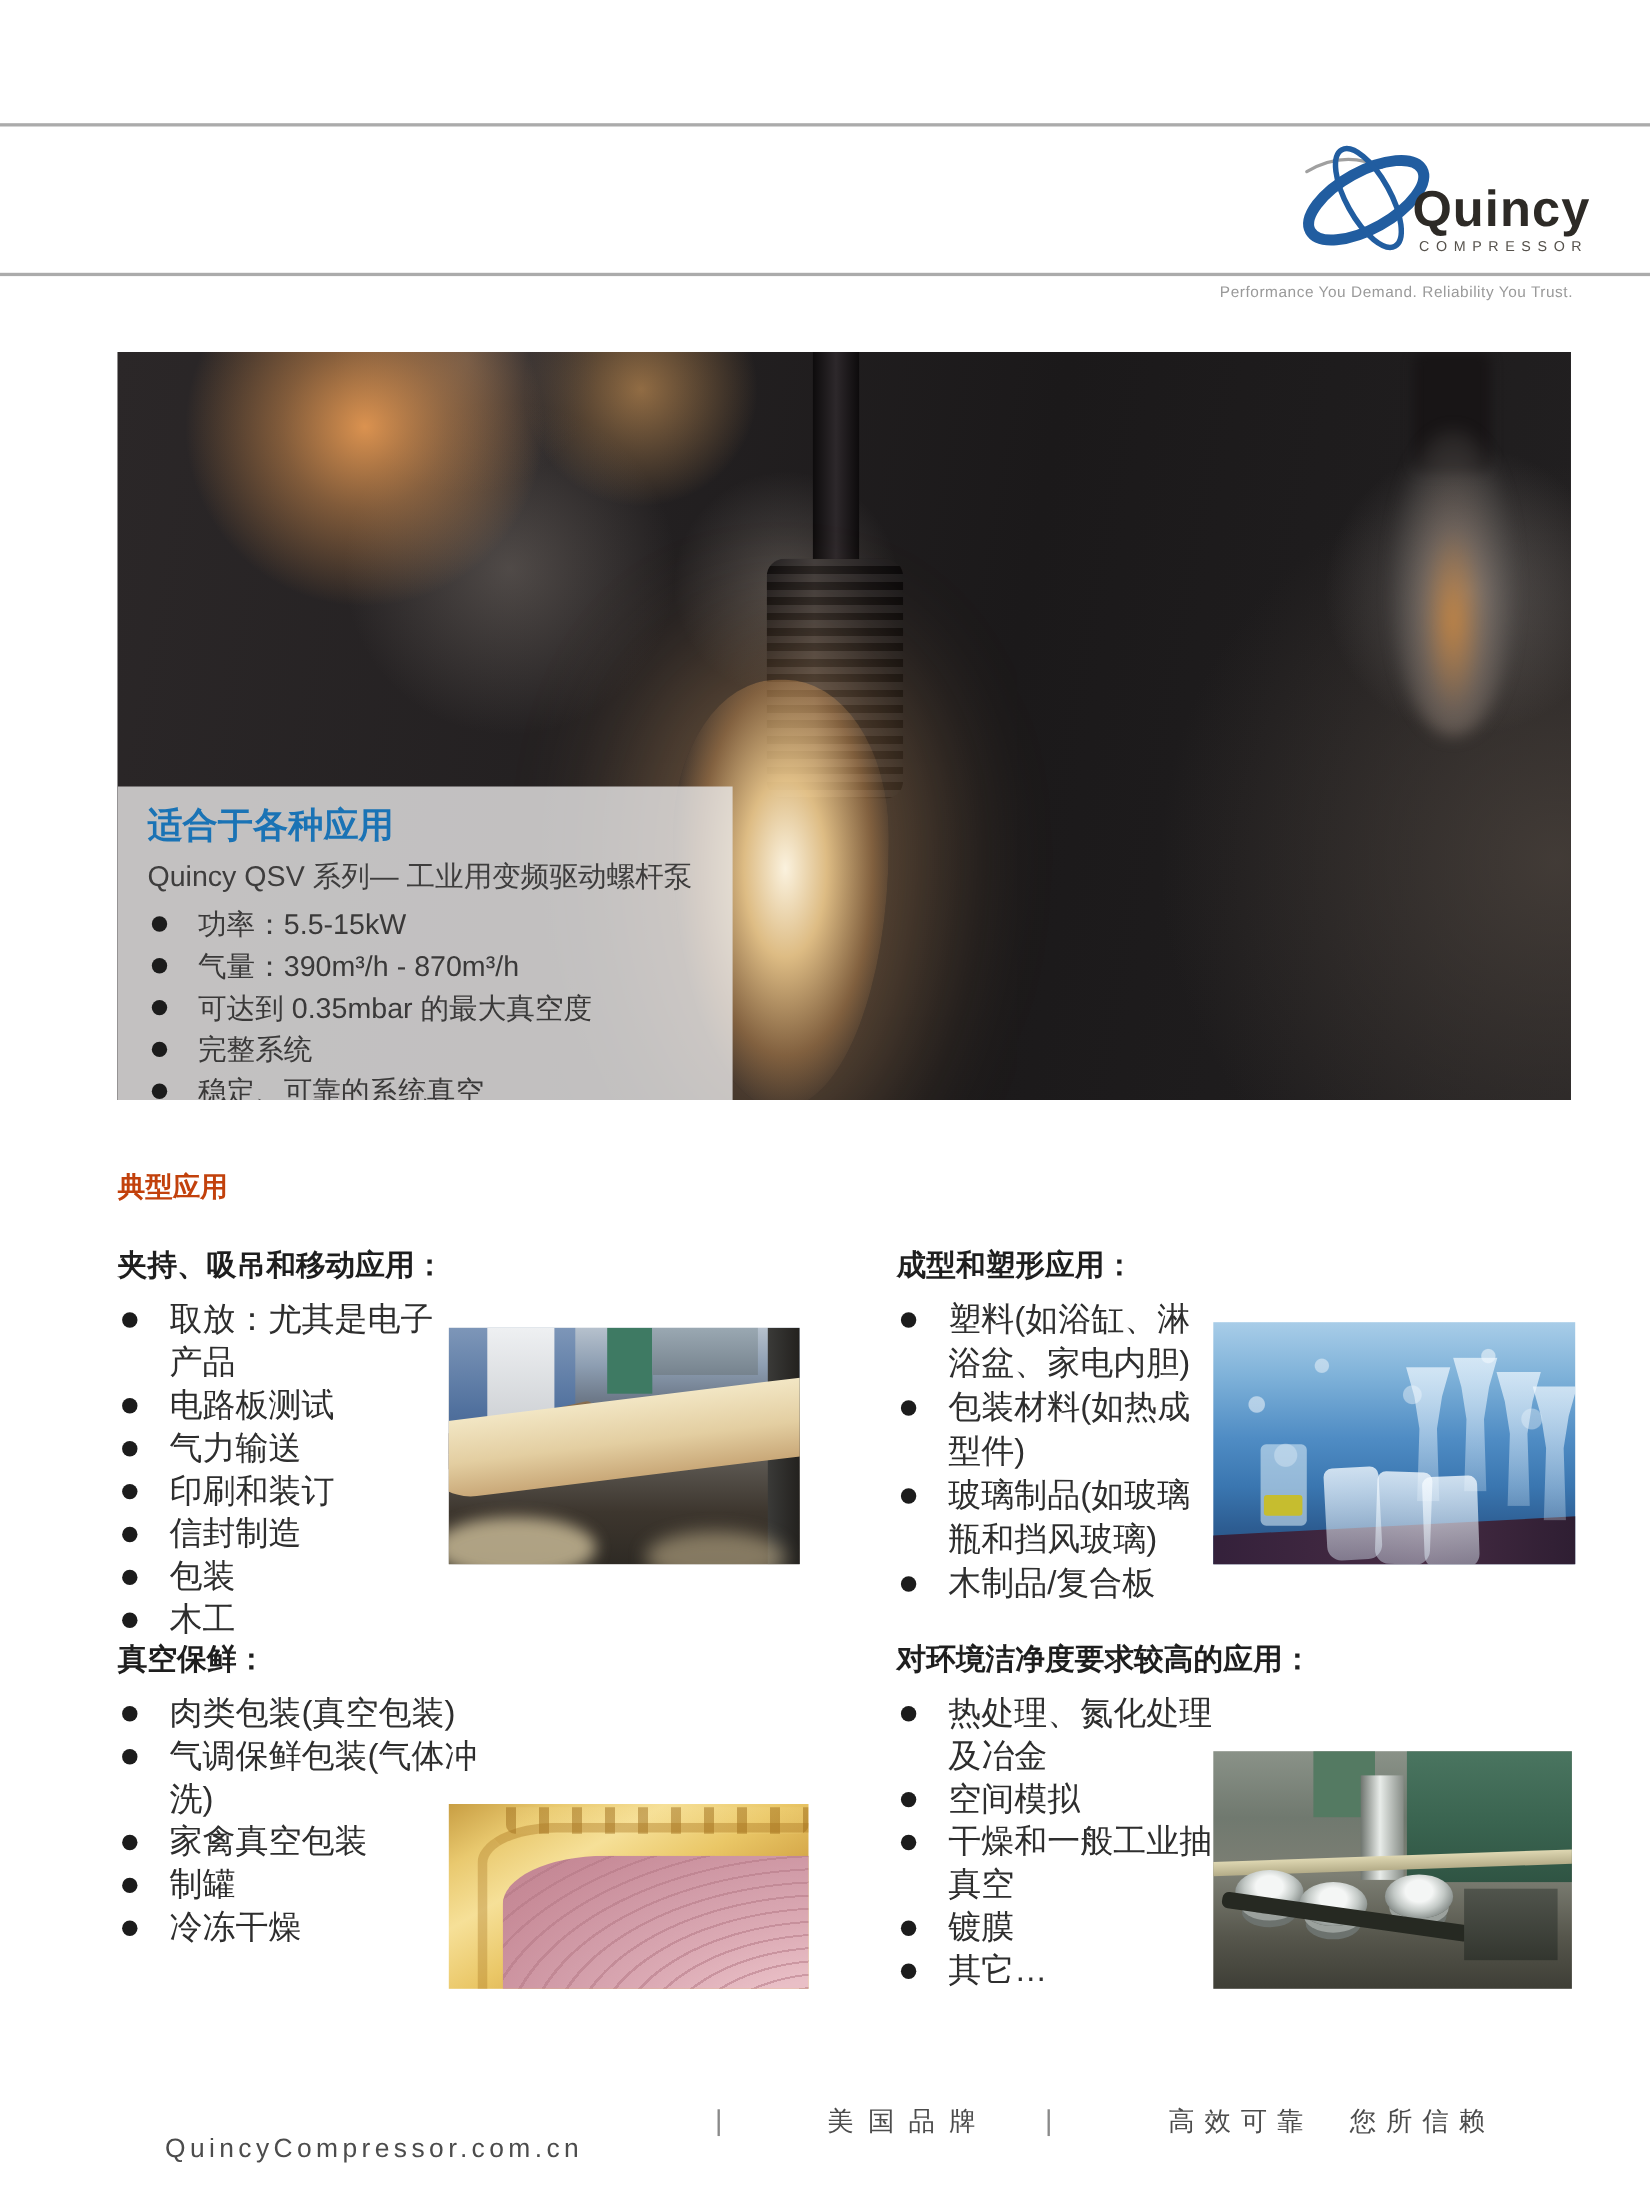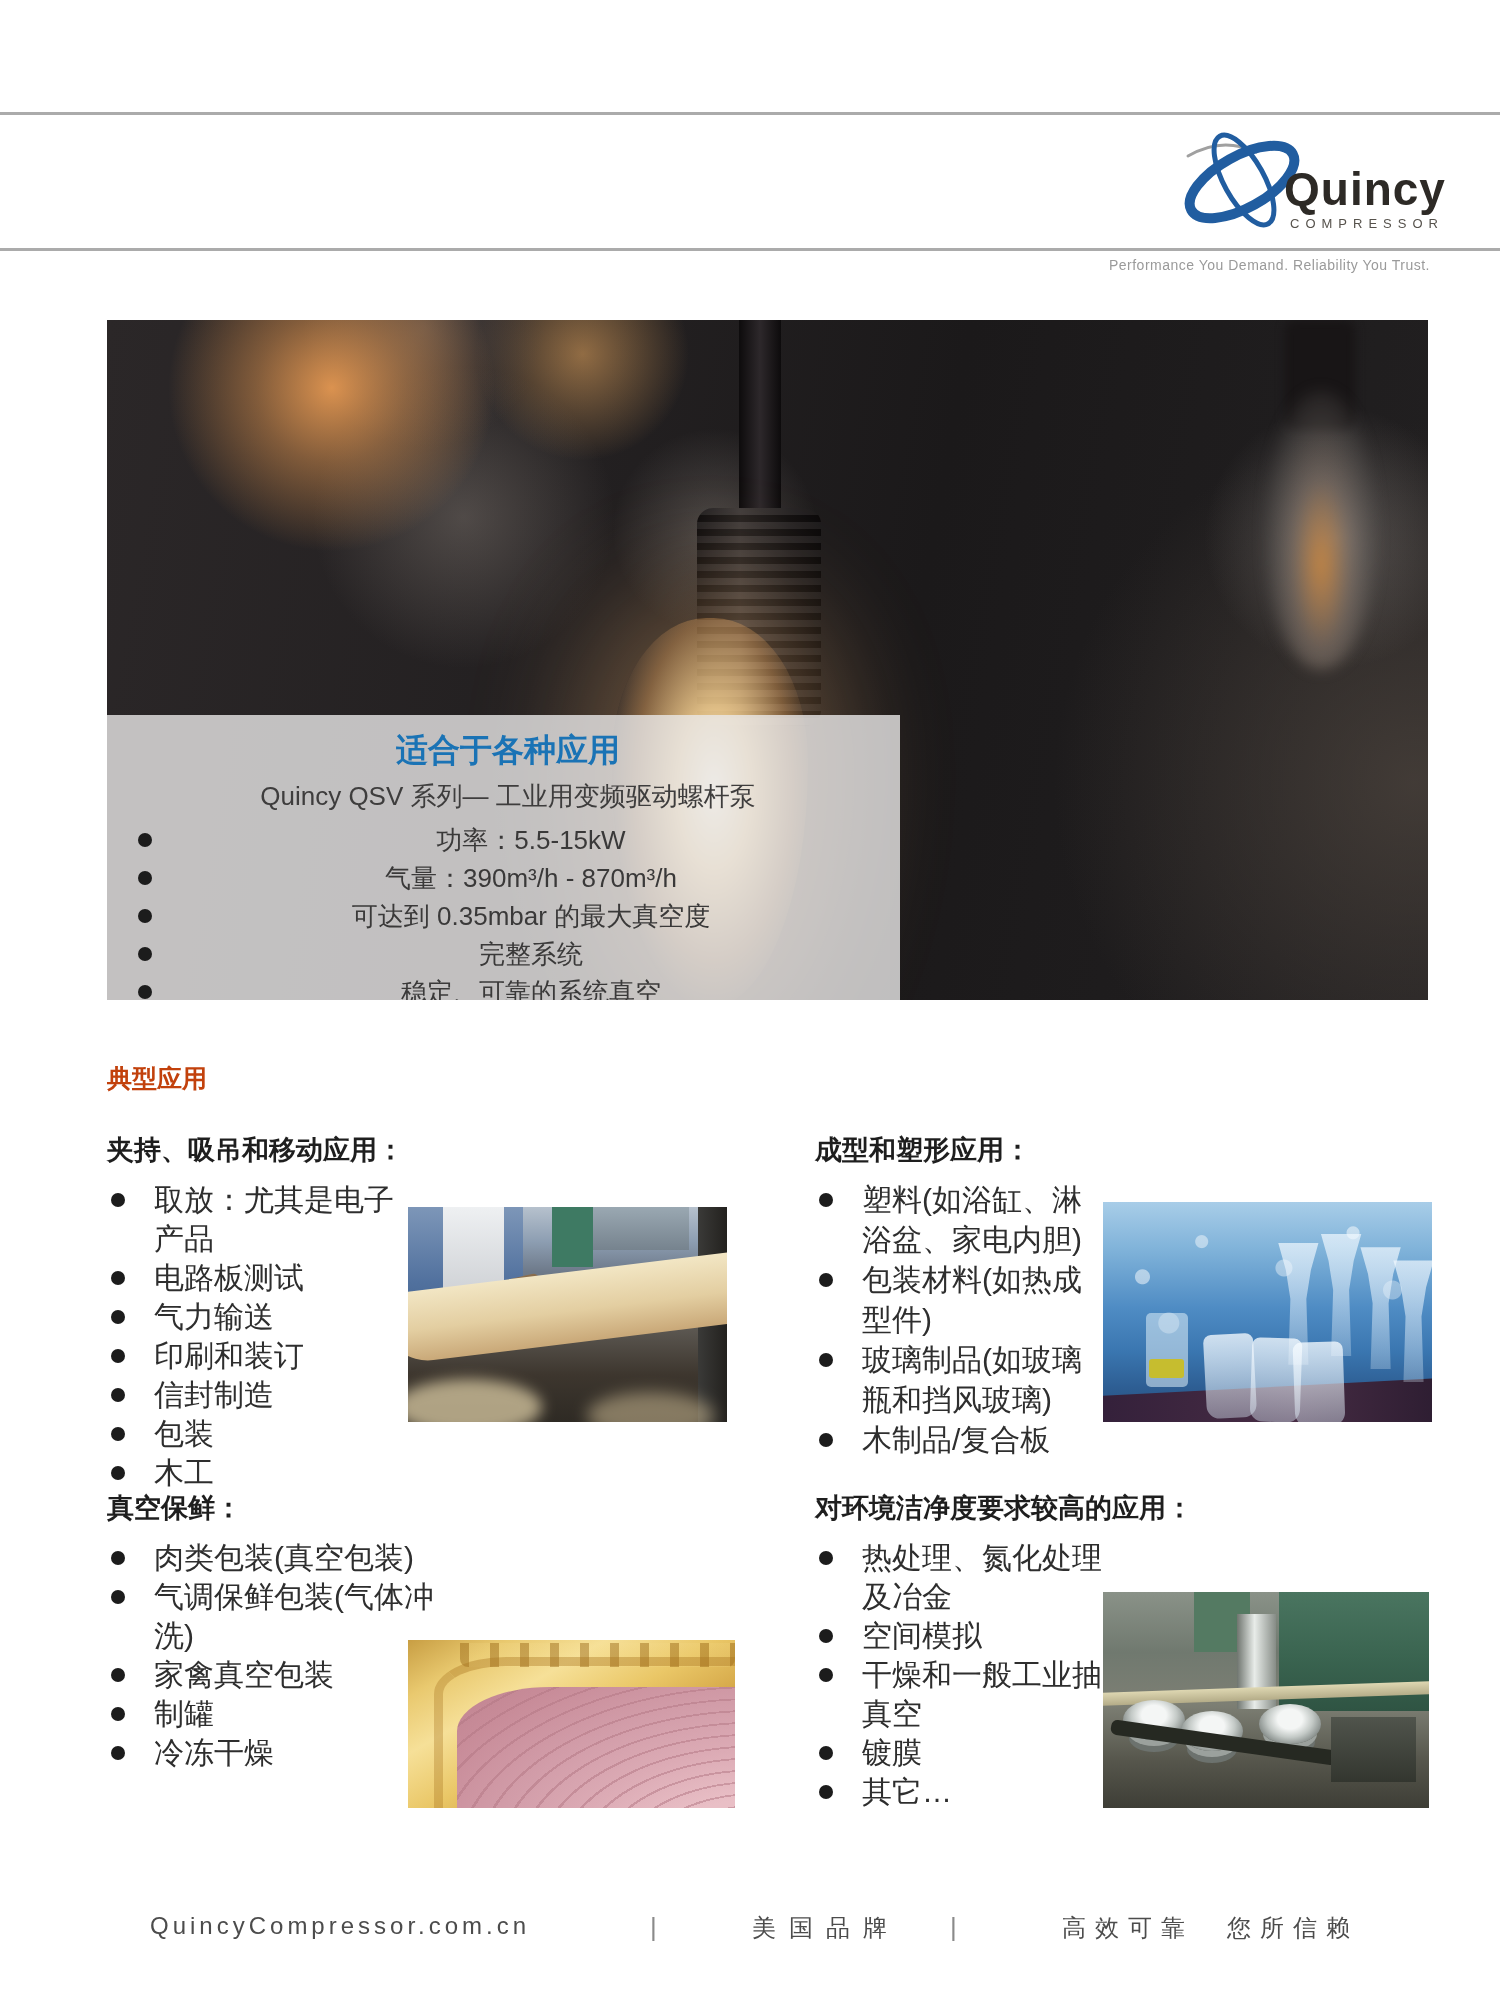--- a/index.html
+++ b/index.html
@@ -34,21 +34,21 @@
                  background:linear-gradient(90deg,#121012,#35302f 35%,#1a1718 75%,#0f0d0e),
                  repeating-linear-gradient(180deg, rgba(255,255,255,0.06) 0 7px, rgba(0,0,0,0.30) 7px 14px); background-blend-mode:overlay; }
   .hero-bulb   { position:absolute; left:505px; top:298px; width:196px; height:390px;
                  border-radius:48% 48% 50% 50% / 36% 36% 62% 62%;
                  background:radial-gradient(ellipse at 52% 44%, rgba(255,246,226,0.98) 0%, rgba(255,216,150,0.85) 26%, rgba(250,180,105,0.45) 55%, rgba(150,120,100,0.14) 78%, rgba(80,70,65,0.05) 100%);
                  box-shadow:0 0 110px 36px rgba(255,190,120,0.30); }
   .hero-bulb-right { position:absolute; left:1158px; top:70px; width:112px; height:280px; border-radius:50%/46%;
                  background:radial-gradient(ellipse at 50% 62%, rgba(228,150,68,0.78) 0%, rgba(195,172,155,0.35) 35%, rgba(120,115,110,0.28) 60%, rgba(0,0,0,0) 80%); filter:blur(7px); }
   .hero-socket-right { position:absolute; left:1178px; top:0; width:70px; height:110px; border-radius:10px; background:#181516; filter:blur(5px); }
 
-  .overlay { position:absolute; left:0; bottom:0; width:793px; height:285px; background:rgba(234,232,233,0.80); padding:10px 18px 0 27px; overflow:hidden;text-align:center; }
+  .overlay { position:absolute; left:0; bottom:0; width:559px; height:285px; background:rgba(234,232,233,0.80); padding:10px 18px 0 27px; overflow:hidden; }
   .overlay h2 { font-size:32px; line-height:38px; font-weight:700; color:#1a73b5; margin:6px 0 10px; }
   .overlay .sub { font-size:26px; line-height:34px; color:#3e3d3d; margin:0 0 8px; }
   .blist { list-style:none; }
   .blist li { position:relative; font-size:26px; line-height:38px; padding-left:46px; color:#3a3939; }
   .blist li::before { content:""; position:absolute; left:4px; top:12px; width:14px; height:14px; border-radius:50%; background:#1c1c1c; }
 
   
   .apps-title { position:absolute; left:107px; top:1062px; font-size:25px; font-weight:700; color:#c2410c; }
   .group-h { position:absolute; font-size:27px; font-weight:700; color:#1e1e1e; }
   .app-list { position:absolute; list-style:none; }
@@ -112,21 +112,21 @@
   .p4-rail   { left:-2%; top:44%; width:104%; height:6%; background:linear-gradient(180deg,#ded7b2,#b4ac88); transform:rotate(-2deg); }
   .p4-can    { width:62px; height:40px; border-radius:50%;
     background:radial-gradient(ellipse at 50% 38%, #f4f6f5 0 28%, #c3c9c6 52%, #7e8582 78%, #575d59 100%);
     box-shadow:0 10px 0 -4px #9ba19d, 0 18px 0 -6px #6c726e; }
   .p4-c1 { position:absolute; left:6%; top:50%; } .p4-c2 { position:absolute; left:24%; top:55%; } .p4-c3 { position:absolute; left:48%; top:52%; }
   .p4-arm { left:2%; top:66%; width:70%; height:7%; background:#262922; transform:rotate(8deg); border-radius:6px; }
   .p4-block { right:4%; top:58%; width:26%; height:30%; background:linear-gradient(180deg,#50544c,#33362f); }
 
   
   .footer-item { position:absolute; top:1912px; font-size:24px; color:#4c4c4c; }
-  #f-web    { left:150px; letter-spacing:4px; }
+  #f-web    { left:150px; letter-spacing:4px;margin-top:28px; }
   #f-sep1   { left:650px; color:#8a8a8a; font-size:26px; }
   #f-origin { left:752px; letter-spacing:13px; }
   #f-sep2   { left:950px; color:#8a8a8a; font-size:26px; }
   #f-slogan { left:1062px; letter-spacing:9px; }
 </style>
 </head>
 <body>
 
 <div class="page">
 

